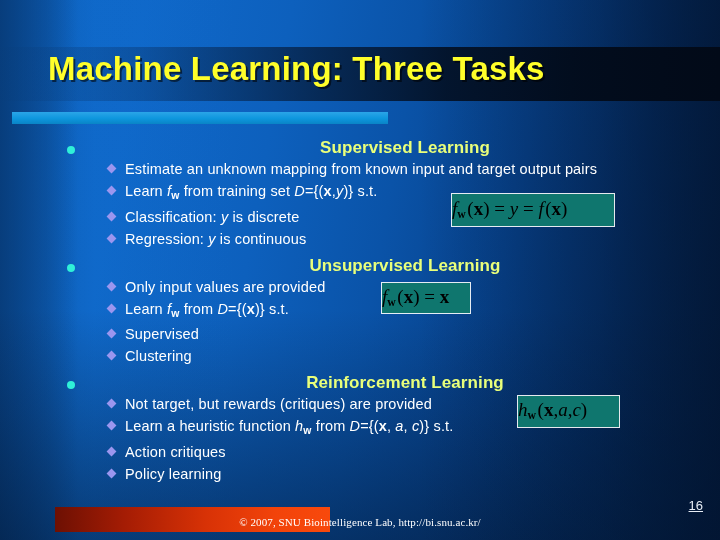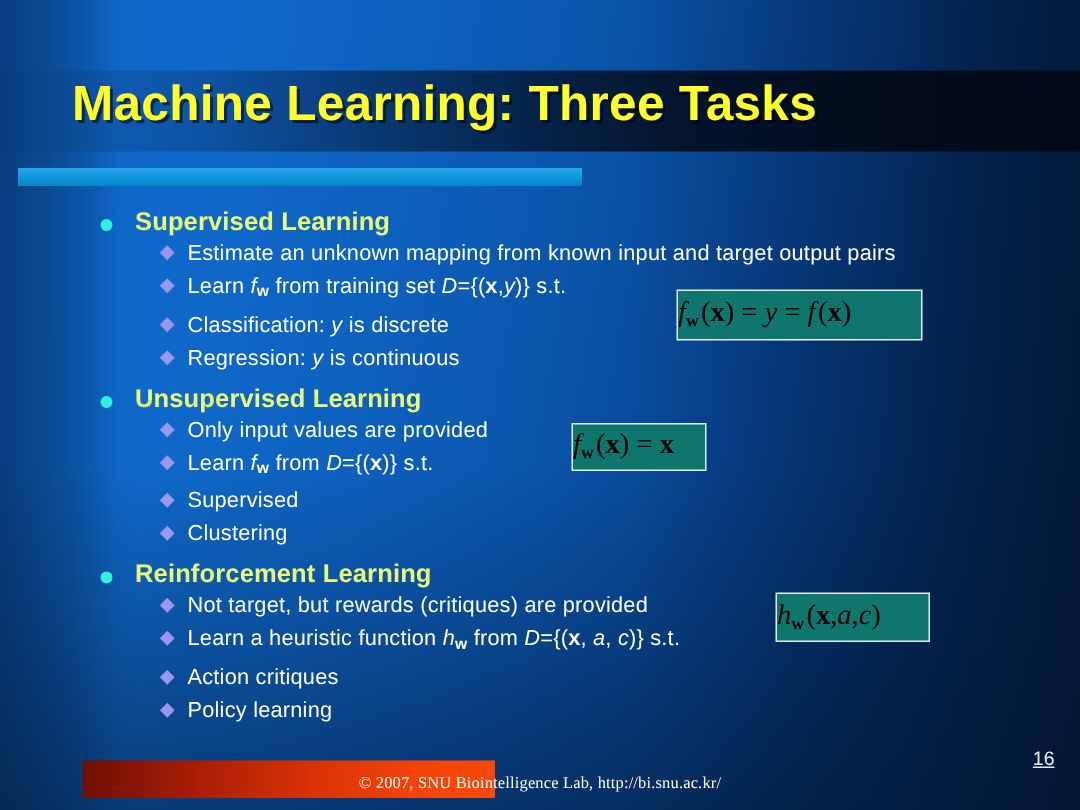--- a/index.html
+++ b/index.html
@@ -115,20 +115,21 @@
     width: 8px; height: 8px;
     border-radius: 50%;
     background: #2ff0d8;
   }
   .l1 .head {
     font-size: 17px;
     font-weight: bold;
     color: #e9ff7a;
     letter-spacing: 0.1px;
     line-height: 20px;
+    text-align: center;
   }
   .l2 {
     position: relative;
     padding-left: 125px;
     min-height: 21px;
     line-height: 21px;
   }
   .l2 .dia {
     position: absolute;
     left: 108px; top: 7px;

